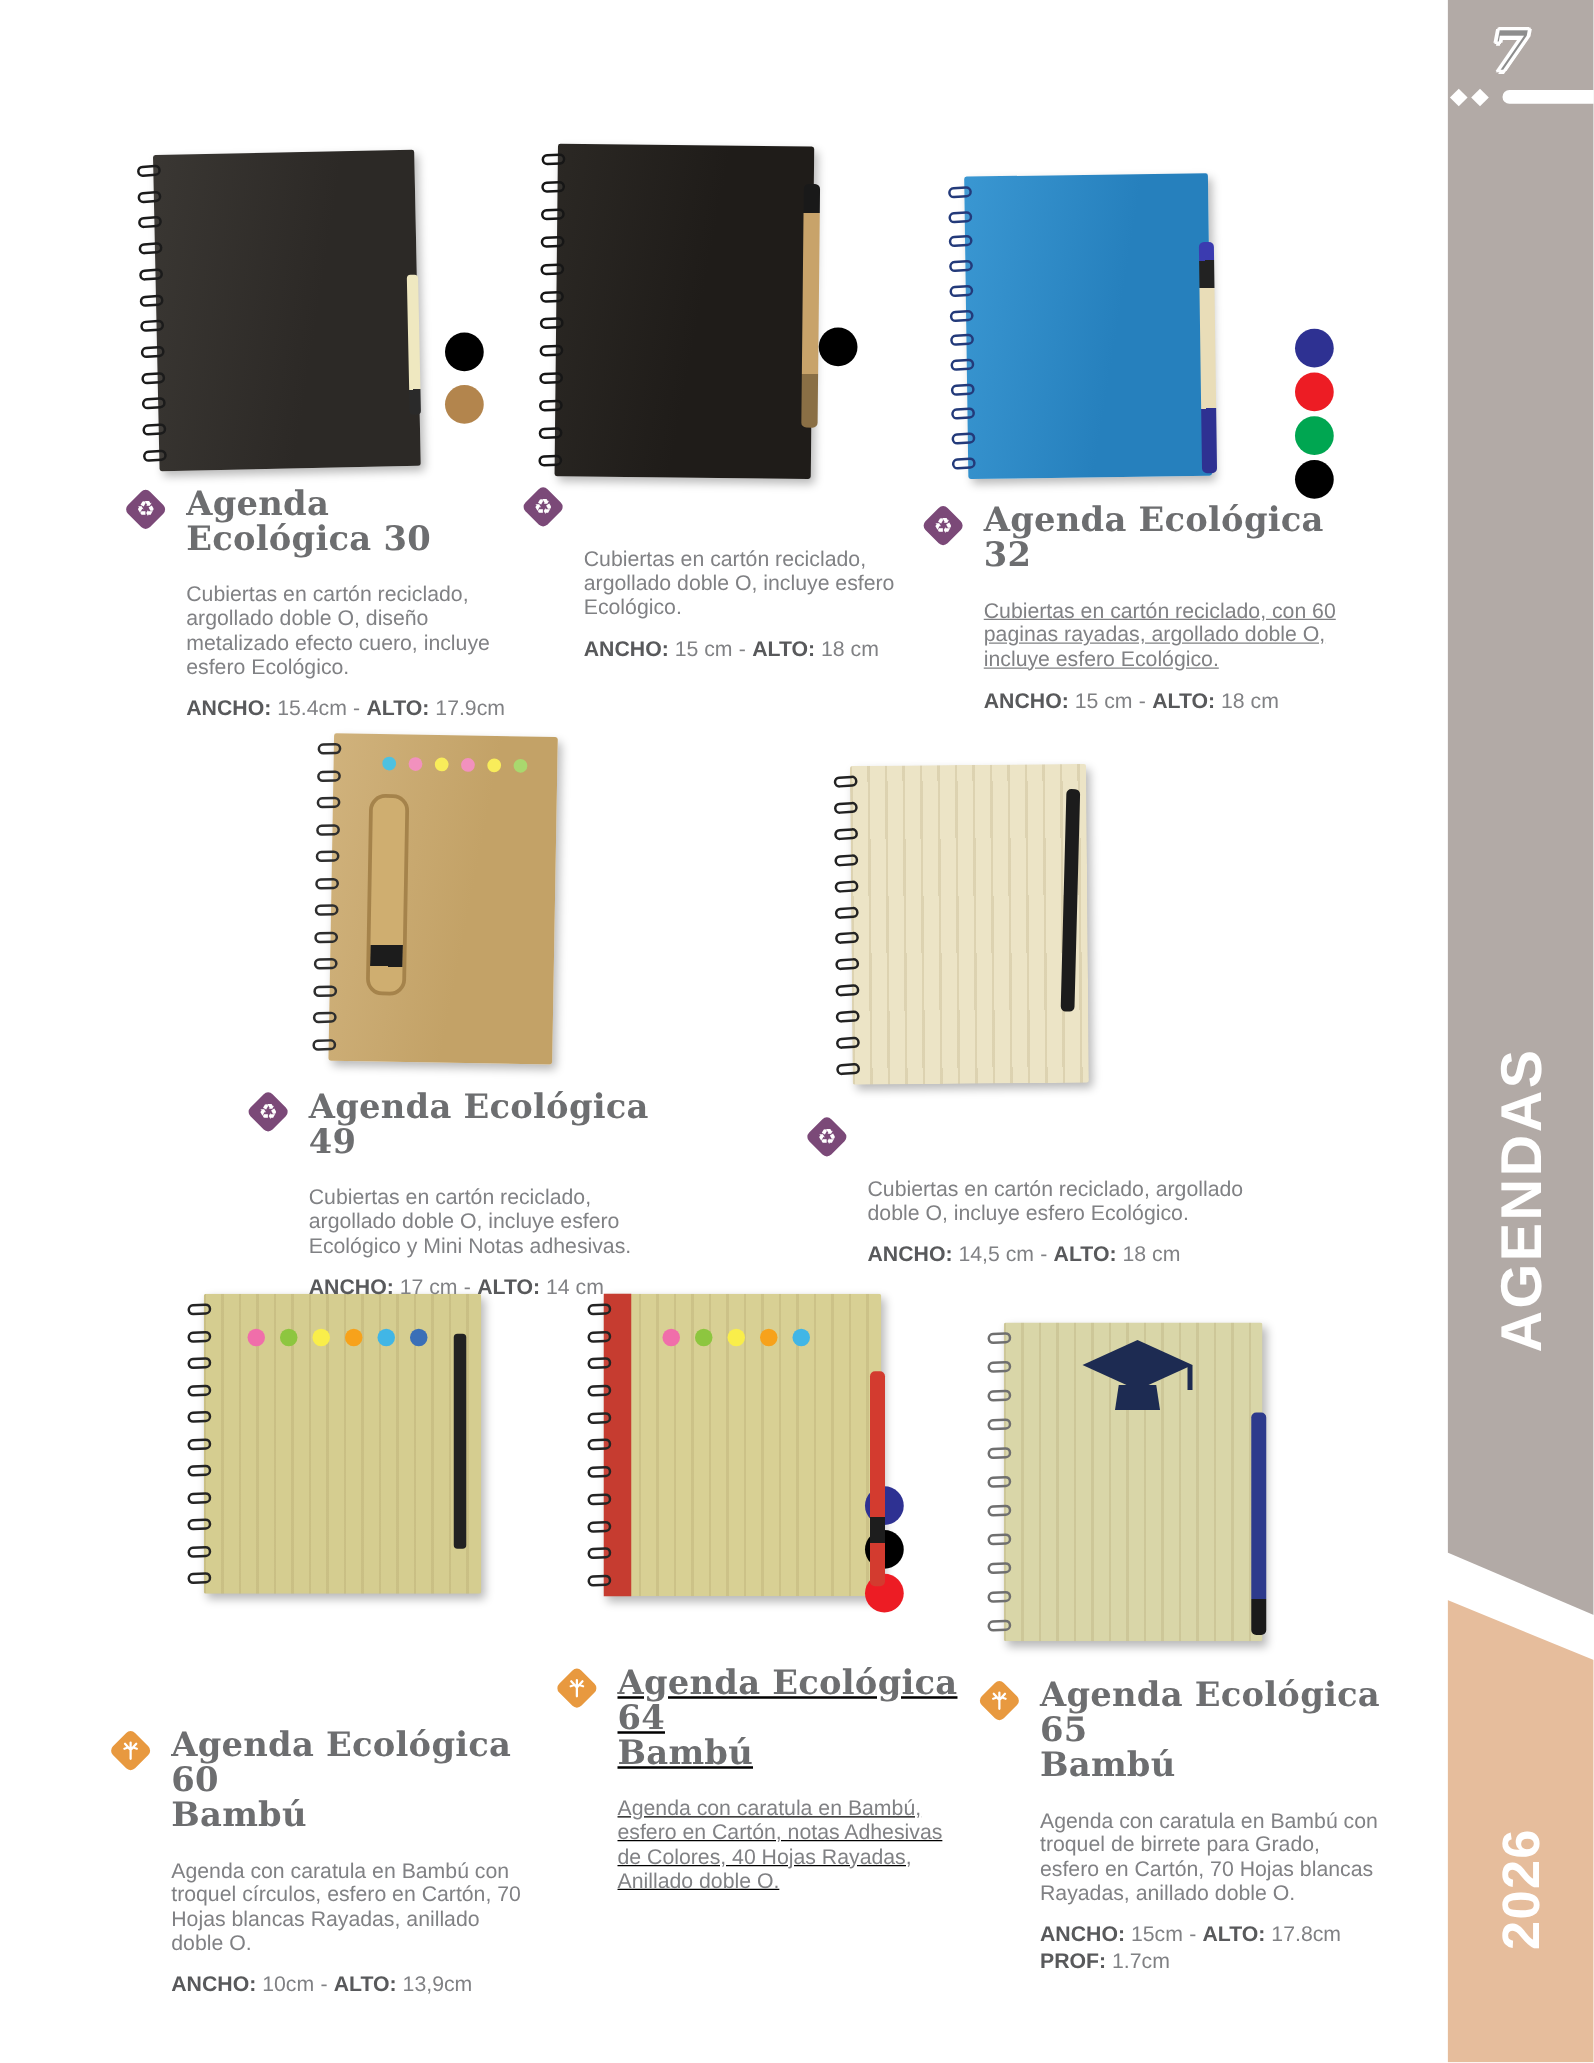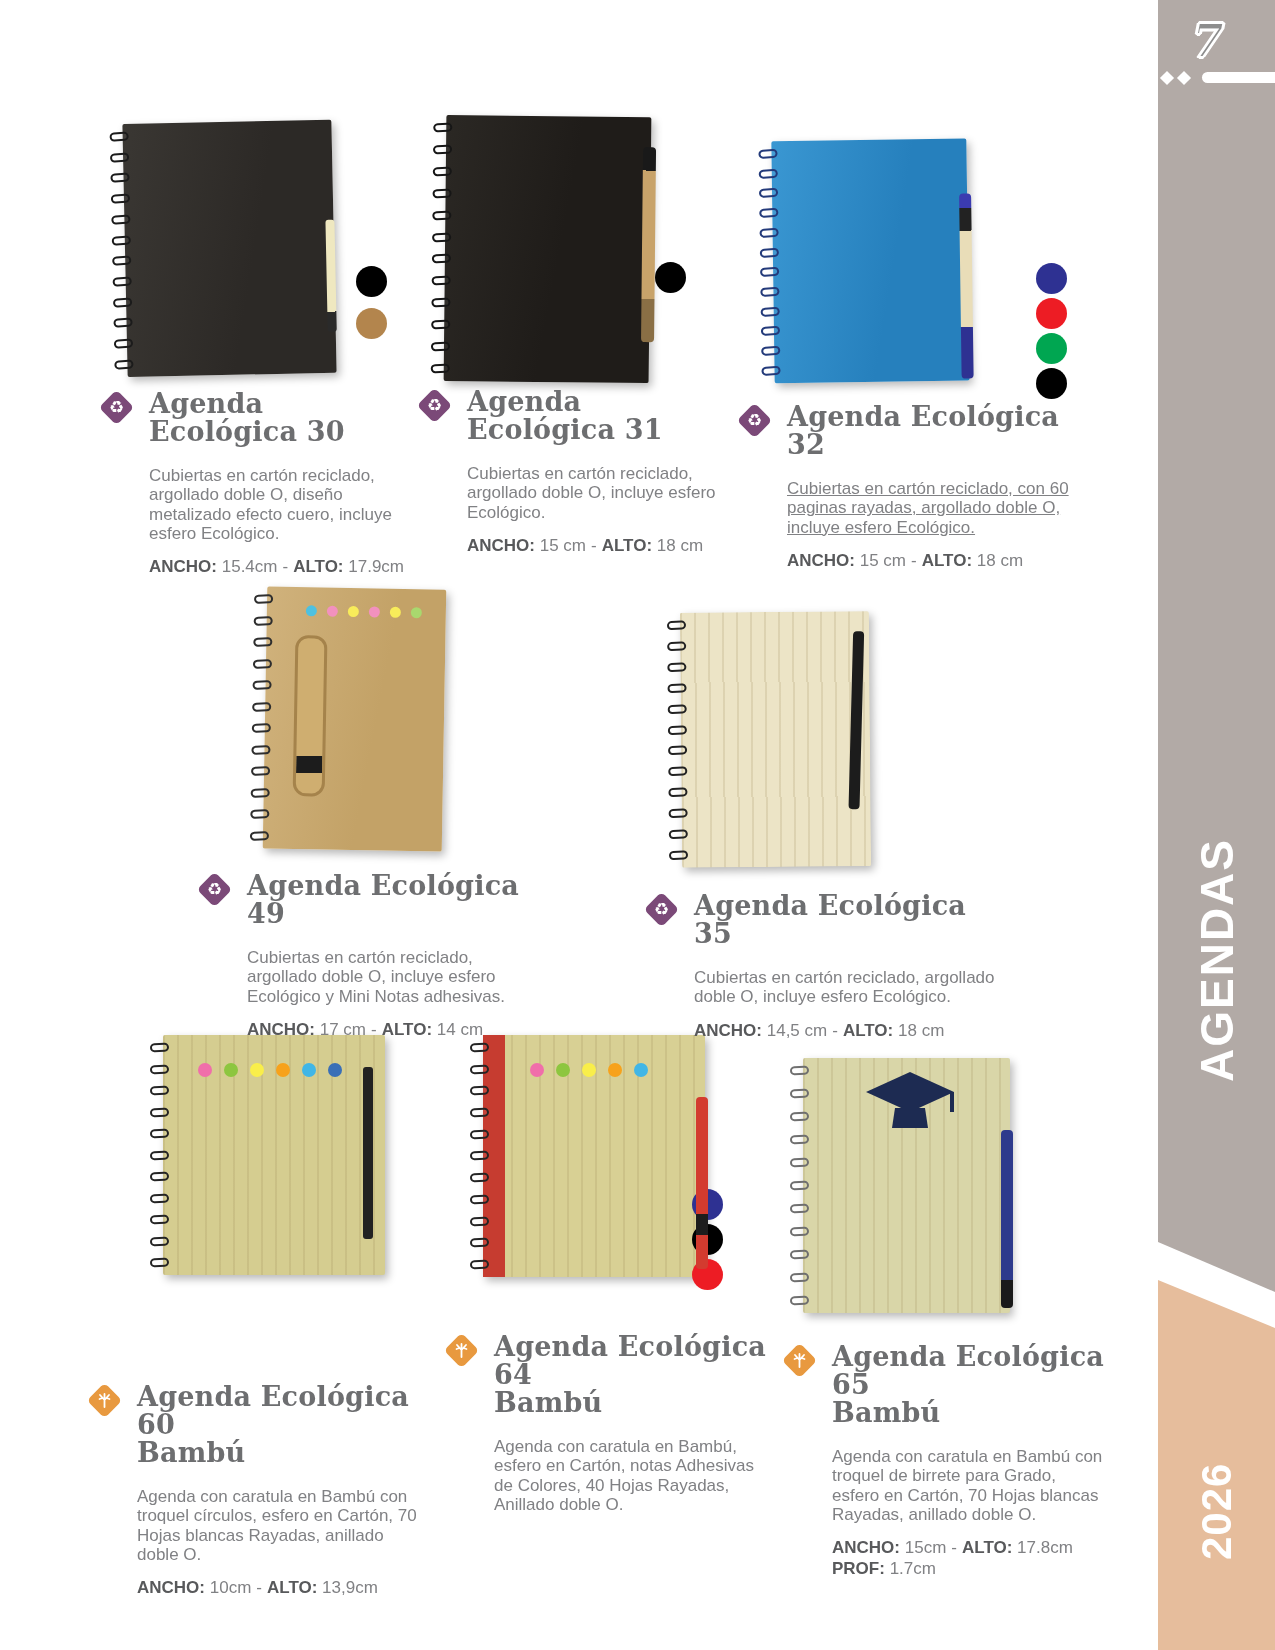--- a/index.html
+++ b/index.html
@@ -280,21 +280,20 @@
   <p class="dims">
     <b>ANCHO:</b> <span>15.4cm</span><span class="sep">-</span><b>ALTO:</b> <span>17.9cm</span>
   </p>
 </section>
 
 <section class="card" style="left:418px;top:388px;width:310px;">
   <div class="head">
     <span class="diamond" style="background:#7b4978;">
         <span class="g">♻</span>
       </span>
-    <h2><span>Agenda Ecológica 31</span></h2>
   </div>
   <p class="desc" style="width:252px;">Cubiertas en cartón reciclado, argollado doble O, incluye esfero Ecológico.</p>
   <p class="dims">
     <b>ANCHO:</b> <span>15 cm</span><span class="sep">-</span><b>ALTO:</b> <span>18 cm</span>
   </p>
 </section>
 
 <section class="card" style="left:738px;top:403px;width:330px;">
   <div class="head">
     <span class="diamond" style="background:#7b4978;">
@@ -319,21 +318,20 @@
   <p class="dims">
     <b>ANCHO:</b> <span>17 cm</span><span class="sep">-</span><b>ALTO:</b> <span>14 cm</span>
   </p>
 </section>
 
 <section class="card" style="left:645px;top:892px;width:340px;">
   <div class="head">
     <span class="diamond" style="background:#7b4978;">
         <span class="g">♻</span>
       </span>
-    <h2><span>Agenda Ecológica 35</span></h2>
   </div>
   <p class="desc" style="width:310px;">Cubiertas en cartón reciclado, argollado doble O, incluye esfero Ecológico.</p>
   <p class="dims">
     <b>ANCHO:</b> <span>14,5 cm</span><span class="sep">-</span><b>ALTO:</b> <span>18 cm</span>
   </p>
 </section>
 
 <section class="card" style="left:88px;top:1383px;width:330px;">
   <div class="head">
     <span class="diamond" style="background:#e8993f;">
@@ -342,21 +340,21 @@
         </svg>
     </span>
     <h2><span>Agenda Ecológica 60</span><br><span>Bambú</span></h2>
   </div>
   <p class="desc" style="width:280px;">Agenda con caratula en Bambú con troquel círculos, esfero en Cartón, 70 Hojas blancas Rayadas, anillado doble O.</p>
   <p class="dims">
     <b>ANCHO:</b> <span>10cm</span><span class="sep">-</span><b>ALTO:</b> <span>13,9cm</span>
   </p>
 </section>
 
-<section class="card" style="left:445px;top:1333px;width:330px;">
+<section class="card" style="left:445px;top:1333px;width:330px;text-decoration:underline;">
   <div class="head">
     <span class="diamond" style="background:#e8993f;">
       <svg class="g" width="15" height="17" viewBox="0 0 15 17">
           <path d="M7.5 2 v13 M7.5 8 L3 3 M7.5 8 L12 3 M5.5 6 l-3 1 M9.5 6 l3 1" stroke="#fff" stroke-width="1.8" fill="none" stroke-linecap="round"></path>
         </svg>
     </span>
     <h2><span>Agenda Ecológica 64</span><br><span>Bambú</span></h2>
   </div>
   <p class="desc" style="width:268px;">Agenda con caratula en Bambú, esfero en Cartón, notas Adhesivas de Colores, 40 Hojas Rayadas, Anillado doble O.</p>
 </section>

